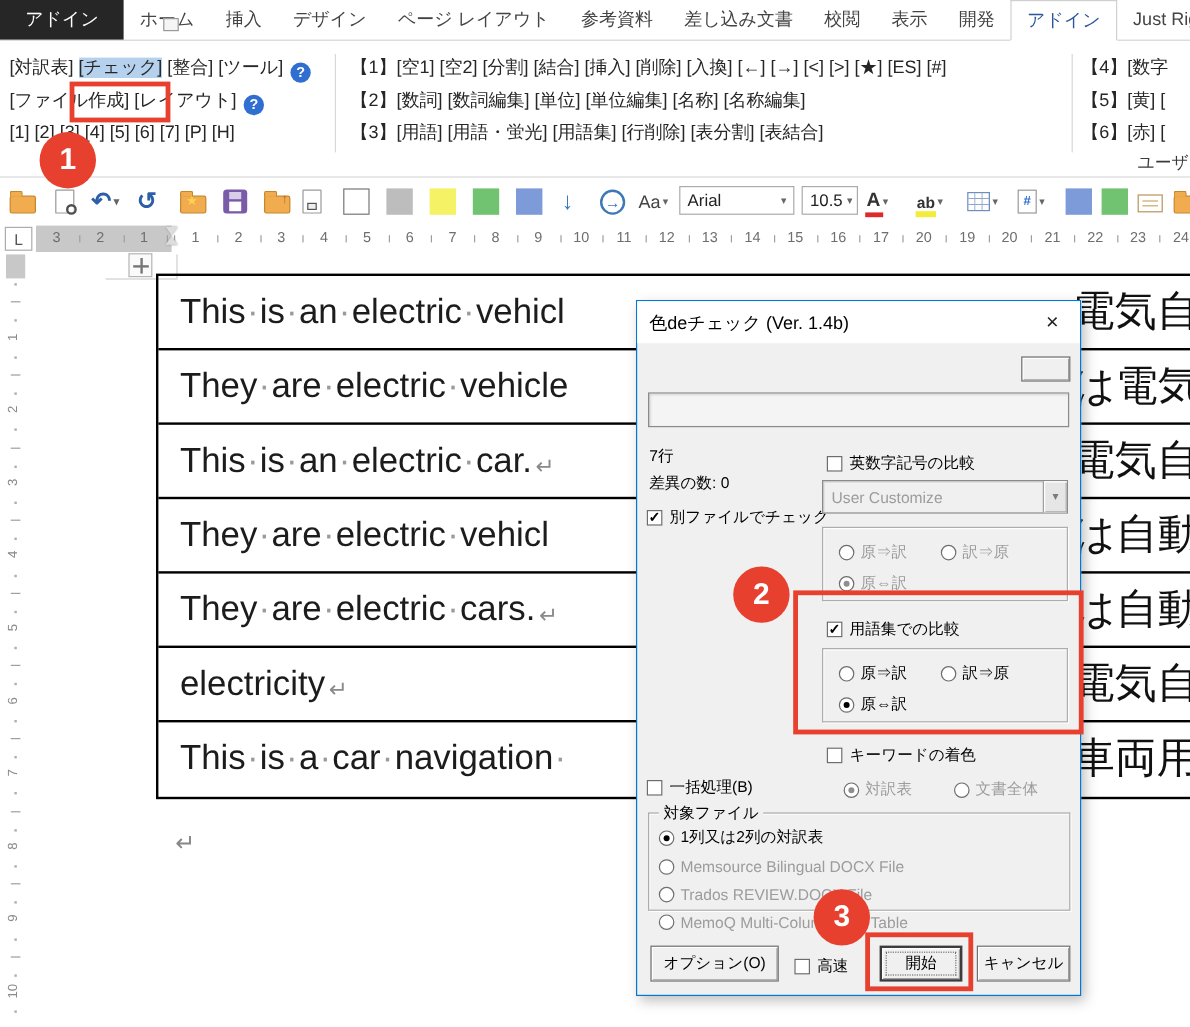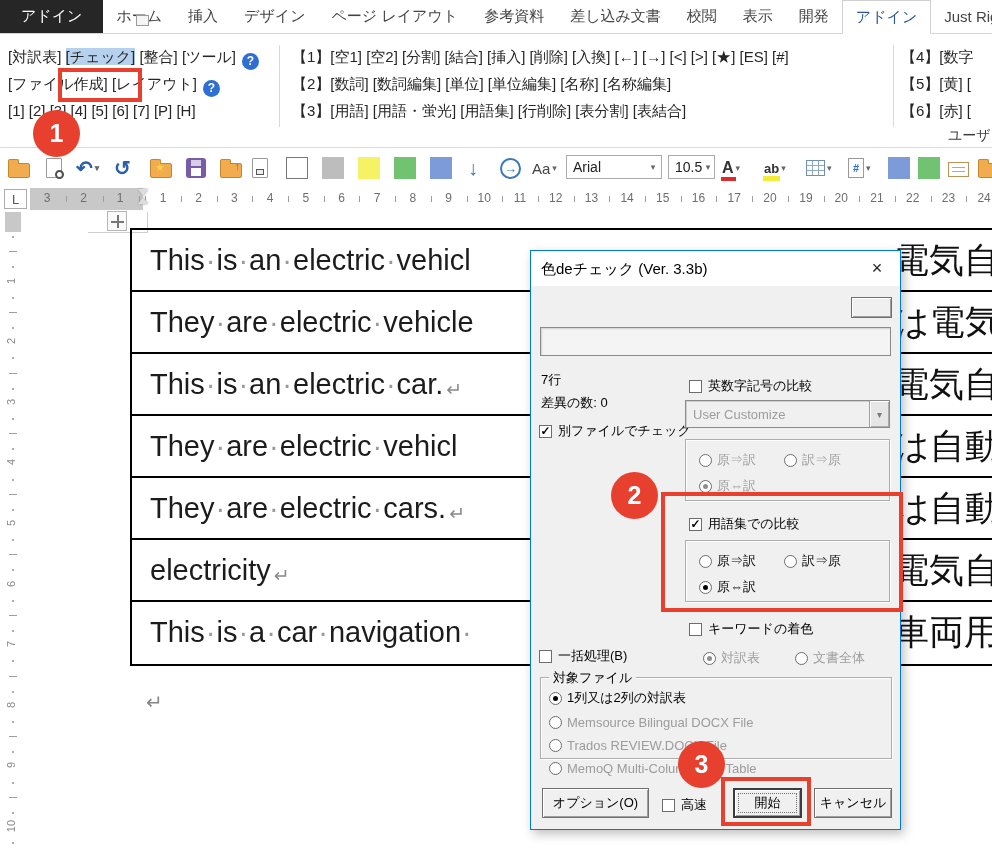--- a/index.html
+++ b/index.html
@@ -410,21 +410,21 @@
     </div>
     <div class="trow">
       <span class="en">This<span class="sdot">·</span>is<span class="sdot">·</span>a<span class="sdot">·</span>car<span class="sdot">·</span>navigation<span class="sdot">·</span></span>
       <span class="ja">車両用</span>
     </div>
   </div>
   <div class="after-pilcrow">↵</div>
 
   <div class="dlg">
     <div class="dlg-title">
-      <span class="tt">色deチェック (Ver. 3.3b)</span>
+      <span class="tt">色deチェック (Ver. 1.4b)</span>
       <span class="dlg-close">×</span>
     </div>
     <div class="sbtn raised"></div>
     <div class="tfield"></div>
 
     <div class="dlbl" style="left:10px;top:120px;">7行</div>
     <div class="dlbl" style="left:10px;top:143px;">差異の数: 0</div>
 
     <label class="chk" style="left:8px;top:171px;">
       <span class="bx">✓</span>

